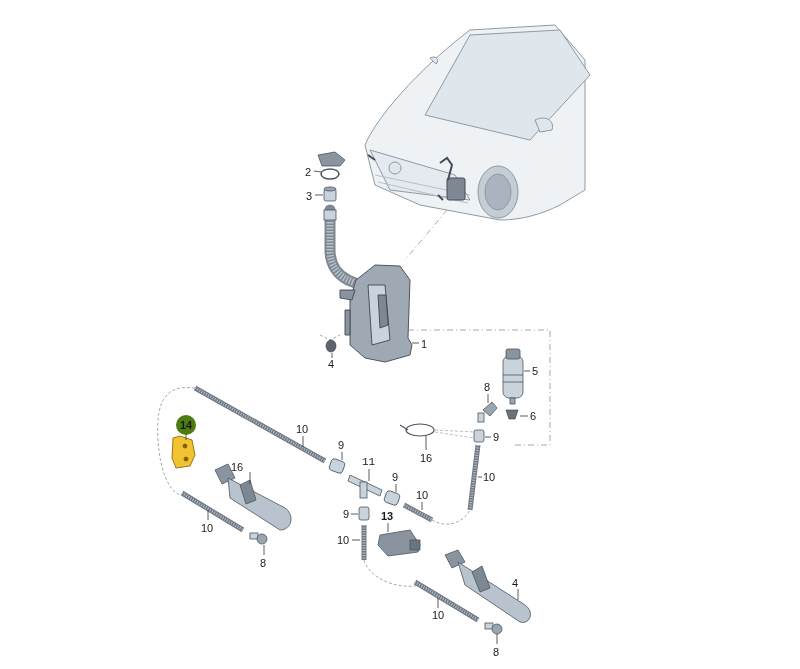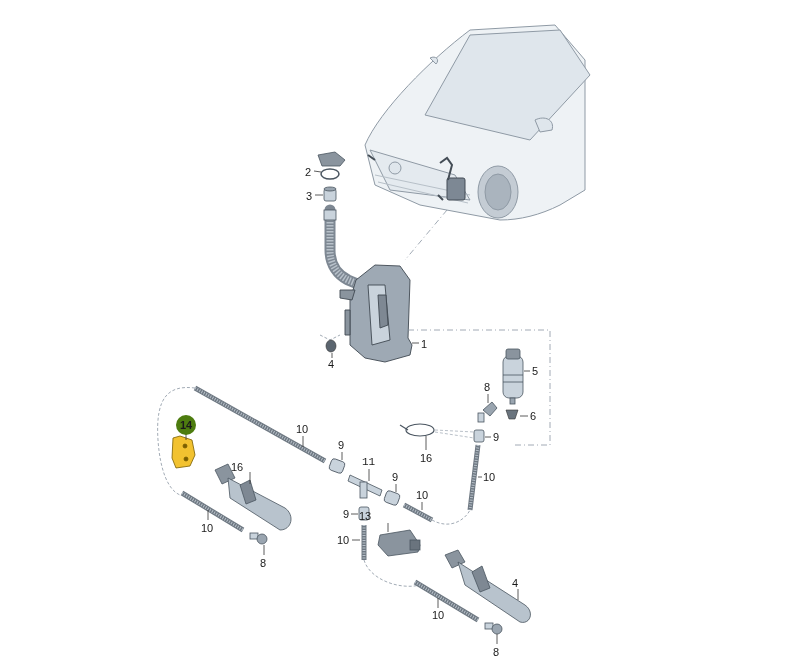--- a/index.html
+++ b/index.html
@@ -189,19 +189,19 @@
 <div class="lbl" style="left:338px;top:439px;">9</div>
 <div class="lbl" style="left:362px;top:456px;font-family:Liberation Mono, monospace;">11</div>
 <div class="lbl" style="left:392px;top:471px;">9</div>
 <div class="lbl" style="left:420px;top:452px;">16</div>
 <div class="lbl" style="left:483px;top:471px;">10</div>
 <div class="lbl" style="left:416px;top:489px;">10</div>
 <div class="lbl" style="left:231px;top:461px;">16</div>
 <div class="lbl" style="left:201px;top:522px;">10</div>
 <div class="lbl" style="left:260px;top:557px;">8</div>
 <div class="lbl" style="left:343px;top:508px;">9</div>
-<div class="lbl" style="left:359px;top:510px;">13</div>
+<div class="lbl" style="left:381px;top:510px;font-weight:bold;">13</div>
 <div class="lbl" style="left:337px;top:534px;">10</div>
 <div class="lbl" style="left:512px;top:577px;">4</div>
 <div class="lbl" style="left:432px;top:609px;">10</div>
 <div class="lbl" style="left:493px;top:646px;">8</div>
 
 <div class="badge" style="left:176px;top:415px;">14</div>
 
 </body></html>

